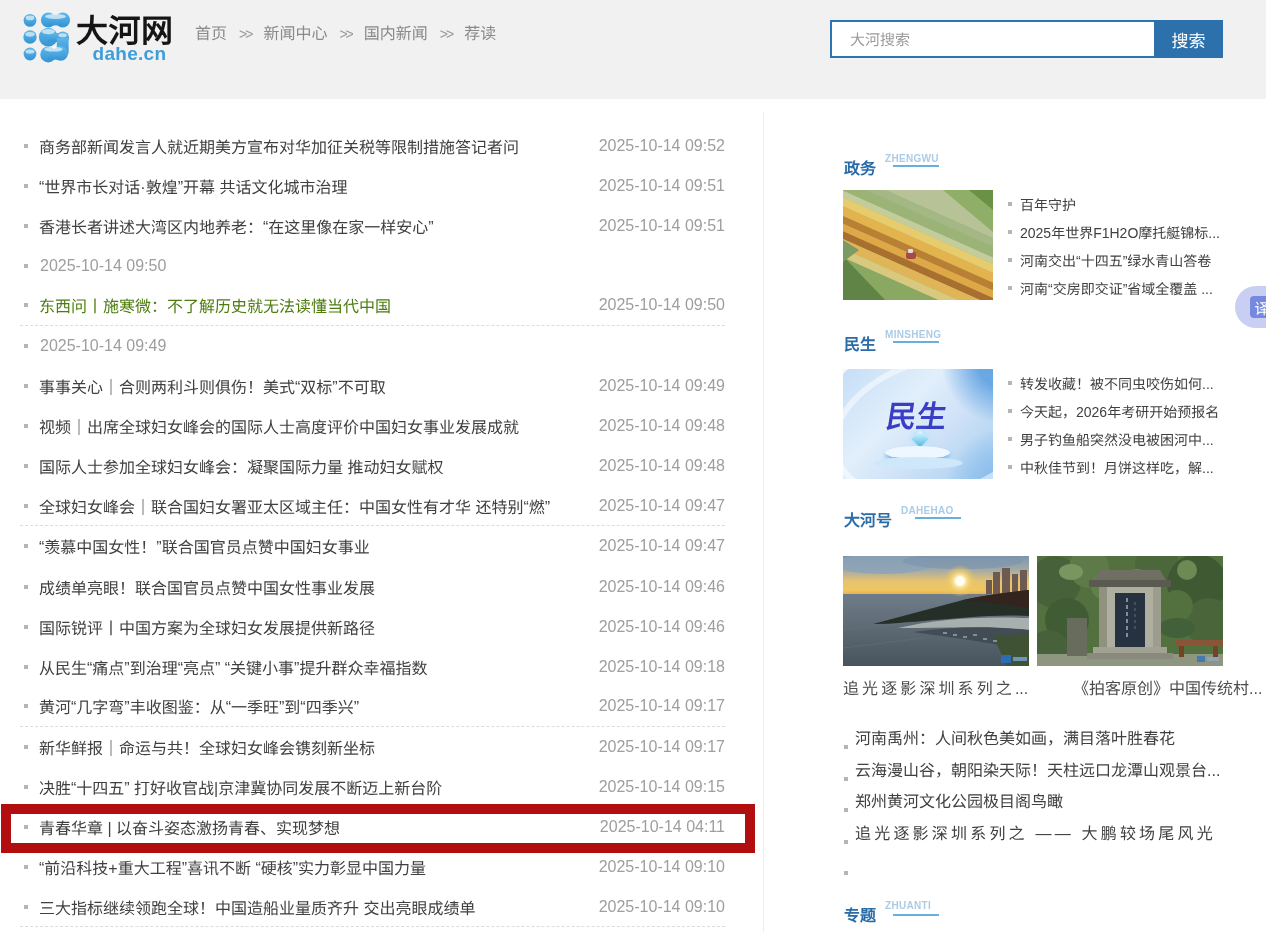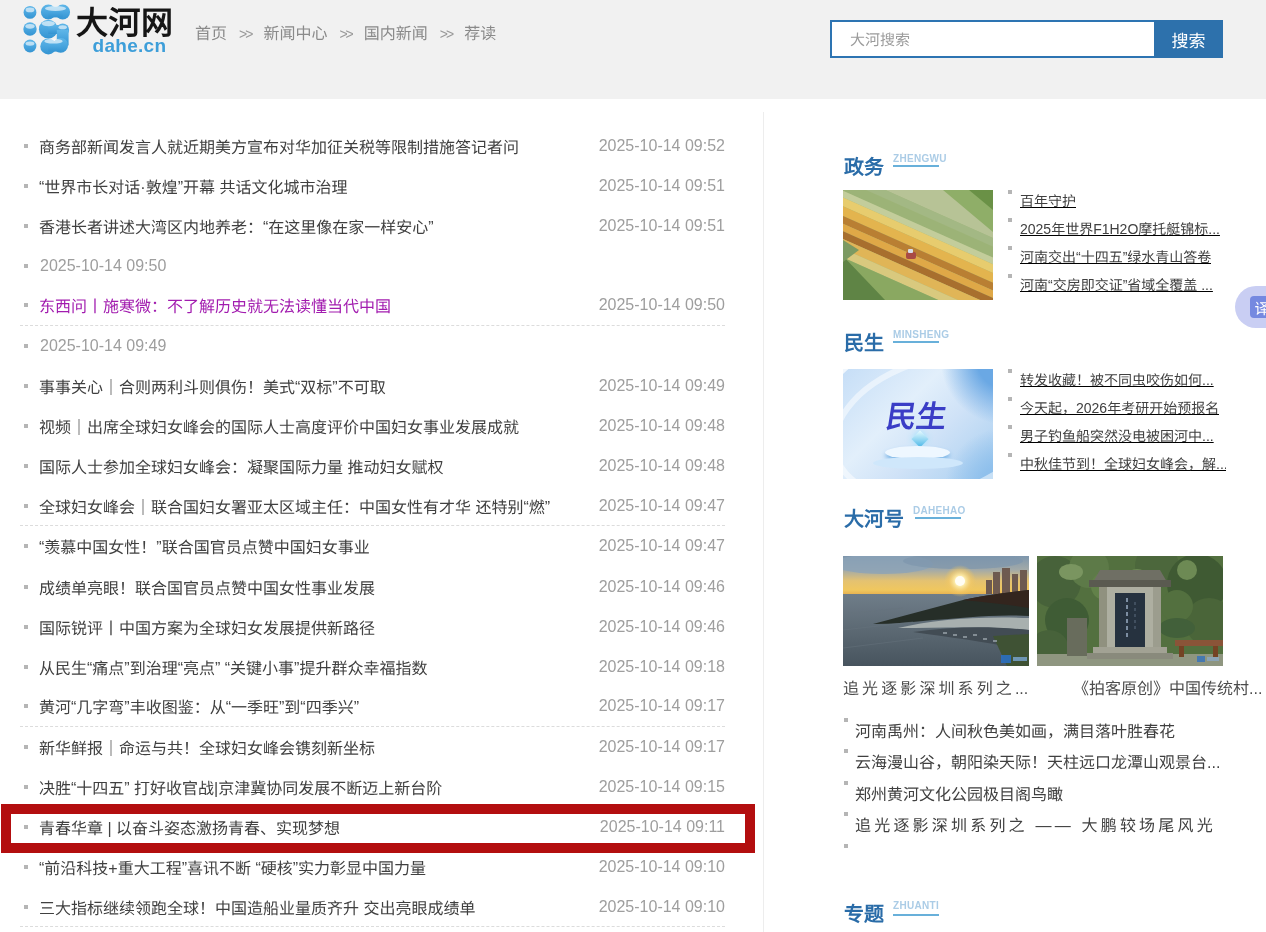--- a/index.html
+++ b/index.html
@@ -1,56 +1,56 @@
 <!DOCTYPE html>
 <html lang="zh-CN"><head>
 <meta charset="utf-8">
 <title>大河网</title>
 <style>
 html,body{margin:0;padding:0;}
 body{width:1266px;height:932px;overflow:hidden;background:#fff;
   font-family:"Liberation Sans",sans-serif;position:relative;}
 
 .hdr{position:absolute;left:0;top:0;width:1266px;height:99px;background:#f1f1f1;}
-.logo{position:absolute;left:20px;top:0;text-decoration:underline;}
+.logo{position:absolute;left:20px;top:8px;text-decoration:underline;}
 .crumb{position:absolute;left:195px;top:24px;font-size:16px;color:#8a8a8a;line-height:19px;}
 .crumb .sep{color:#999;font-size:14px;margin:0 12px;letter-spacing:-2px;}
 .searchwrap{position:absolute;left:830px;top:20px;height:44px;display:flex;}
 .searchwrap input{box-sizing:border-box;width:324px;height:38px;border:2px solid #2d74b2;
   border-right:none;padding:0 18px;font-size:15px;color:#333;outline:none;
   font-family:"Liberation Sans",sans-serif;background:#fff;}
 .searchwrap input::placeholder{color:#9c9c9c;}
 .searchwrap .btn{width:69px;height:38px;background:#2d71ac;color:#fff;font-size:17px;
   display:flex;align-items:center;justify-content:center;}
 
 .vline{position:absolute;left:763px;top:112px;width:1px;height:820px;background:#ededed;}
 ul.news{position:absolute;left:20px;top:125.5px;width:705px;margin:0;padding:0;list-style:none;}
 ul.news li{height:40.1px;display:flex;align-items:center;box-sizing:border-box;}
 ul.news li.sep{border-bottom:1px dashed #dcdcdc;}
 ul.news li .dot{width:4px;height:4px;background:#b5b5b5;margin:0 0 0 4px;flex:none;}
 ul.news li .t{flex:1;font-size:16px;color:#404040;margin-left:11px;white-space:nowrap;
   overflow:hidden;}
-ul.news li .t.blue{color:#a21caf;}
+ul.news li .t.blue{color:#4d7c0f;}
 ul.news li .d{font-size:16px;color:#9e9e9e;flex:none;margin-left:12px;}
 .redbox{position:absolute;left:1px;top:804px;width:754px;height:49px;box-sizing:border-box;
   border:10px solid #b30e0f;}
 
 .sechead{position:absolute;left:844px;height:26px;line-height:20px;}
-.sechead .cn{font-size:20px;font-weight:bold;color:#2a6ca8;}
+.sechead .cn{font-size:16px;font-weight:bold;color:#2a6ca8;}
 .sechead .en{font-size:10px;font-weight:bold;color:#abcce6;
   letter-spacing:0.3px;margin-left:9px;vertical-align:12px;}
 .sechead .ul{position:absolute;left:49px;top:16px;width:46px;height:2px;background:#68b0da;}
 .thumb{position:absolute;overflow:hidden;}
 .rlinks{position:absolute;left:1008px;width:218px;}
-.rlinks .row{height:28px;display:flex;text-decoration:underline;}
+.rlinks .row{height:28px;display:flex;align-items:center;}
 .rlinks .row .dot{width:4px;height:4px;background:#b5b5b5;flex:none;}
 .rlinks .row .t{font-size:14px;color:#404040;margin-left:8px;white-space:nowrap;overflow:hidden;}
 .caption{position:absolute;font-size:16px;color:#4c4c4c;white-space:nowrap;overflow:hidden;}
 .blinks{position:absolute;left:844px;top:717.6px;width:380px;}
-.blinks .row{height:31.5px;display:flex;align-items:flex-start;}
+.blinks .row{height:31.5px;display:flex;align-items:flex-end;}
 .blinks .row .dot{width:4px;height:4px;background:#b5b5b5;flex:none;}
 .blinks .row .t{font-size:16px;color:#404040;margin-left:7px;white-space:nowrap;overflow:hidden;}
 
 .trans{position:absolute;left:1235px;top:286px;width:60px;height:42px;border-radius:21px;
   background:#c9cef3;}
 .trans .in{position:absolute;left:15px;top:10px;width:24px;height:22px;background:#7589e0;
   border-radius:4px;color:#fff;font-size:15px;display:flex;align-items:center;
   justify-content:center;}
 </style>
 </head>
@@ -182,21 +182,21 @@
       <span class="d">2025-10-14 09:17</span>
     </li>
   <li>
       <span class="dot"></span>
       <span class="t">决胜“十四五” 打好收官战|京津冀协同发展不断迈上新台阶</span>
       <span class="d">2025-10-14 09:15</span>
     </li>
   <li>
       <span class="dot"></span>
       <span class="t">青春华章 | 以奋斗姿态激扬青春、实现梦想</span>
-      <span class="d">2025-10-14 09:11</span>
+      <span class="d">2025-10-14 04:11</span>
     </li>
   <li>
       <span class="dot"></span>
       <span class="t">“前沿科技+重大工程”喜讯不断 “硬核”实力彰显中国力量</span>
       <span class="d">2025-10-14 09:10</span>
     </li>
   <li class="sep">
       <span class="dot"></span>
       <span class="t">三大指标继续领跑全球！中国造船业量质齐升 交出亮眼成绩单</span>
       <span class="d">2025-10-14 09:10</span>
@@ -267,21 +267,21 @@
   <div class="row">
       <span class="dot"></span>
       <span class="t">今天起，2026年考研开始预报名</span>
     </div>
   <div class="row">
       <span class="dot"></span>
       <span class="t">男子钓鱼船突然没电被困河中...</span>
     </div>
   <div class="row">
       <span class="dot"></span>
-      <span class="t">中秋佳节到！全球妇女峰会，解...</span>
+      <span class="t">中秋佳节到！月饼这样吃，解...</span>
     </div>
 </div>
 
 <div class="sechead" style="top:501px;"><span class="cn">大河号</span><span class="en">DAHEHAO</span><i class="ul" style="left:71px;"></i></div>
 <div class="thumb" style="left:843px;top:556px;width:186px;height:110px;">
   <svg width="186" height="110" viewBox="0 0 186 110">
     <defs>
       <linearGradient id="sky" x1="0" y1="0" x2="0" y2="1">
         <stop offset="0" stop-color="#7d96ad"></stop>
           <stop offset="0.35" stop-color="#a3aaa8"></stop>

